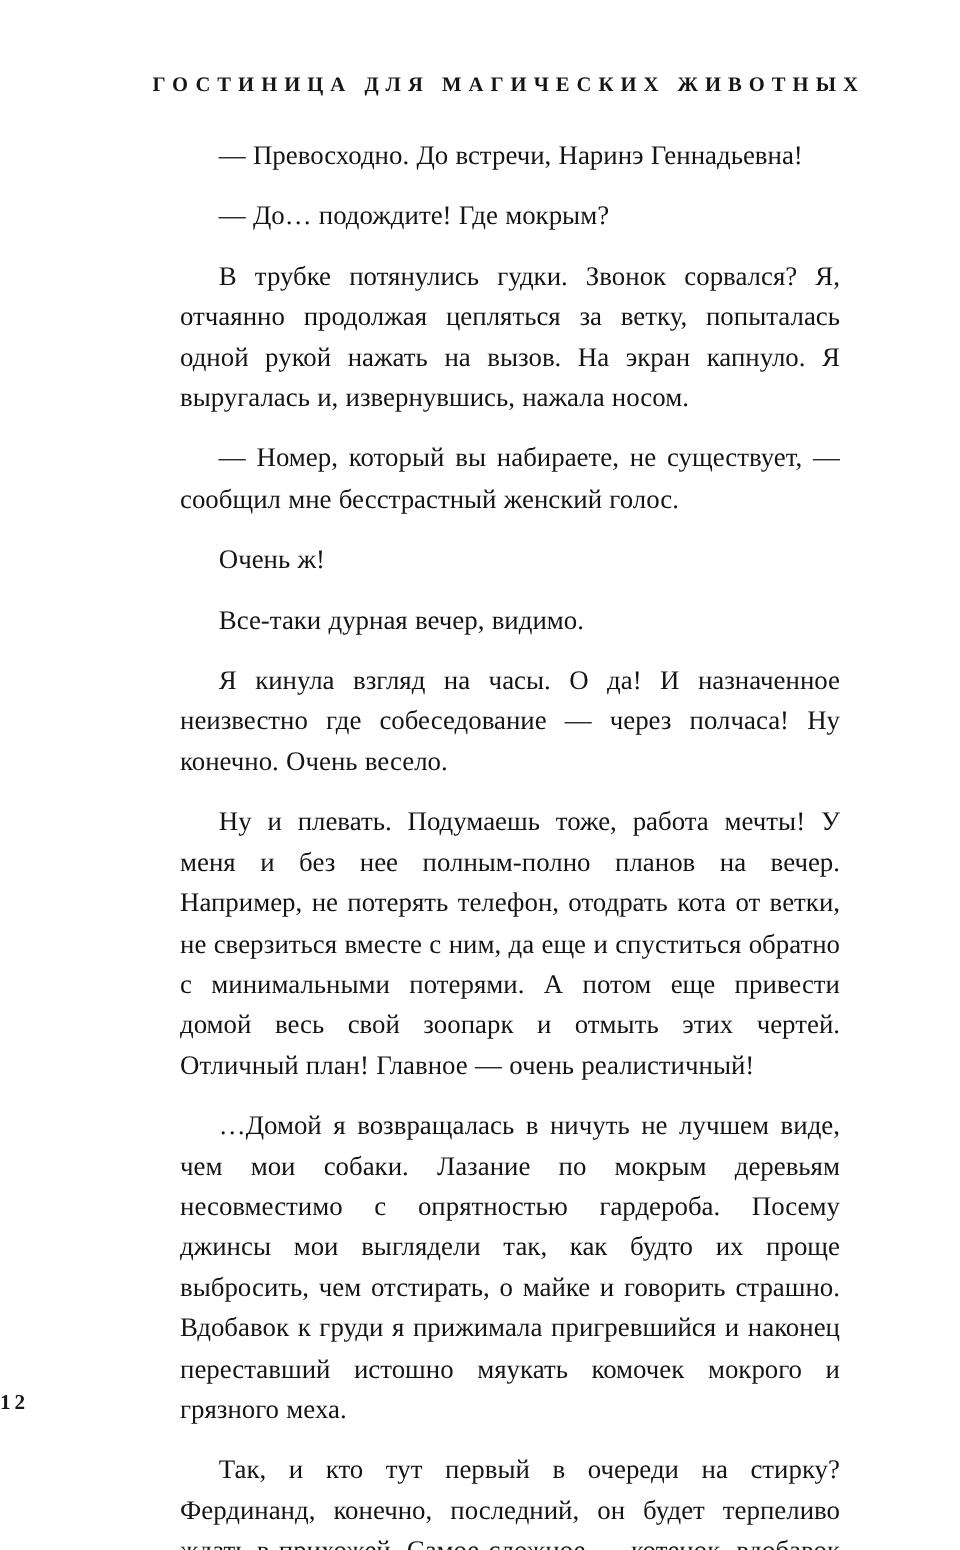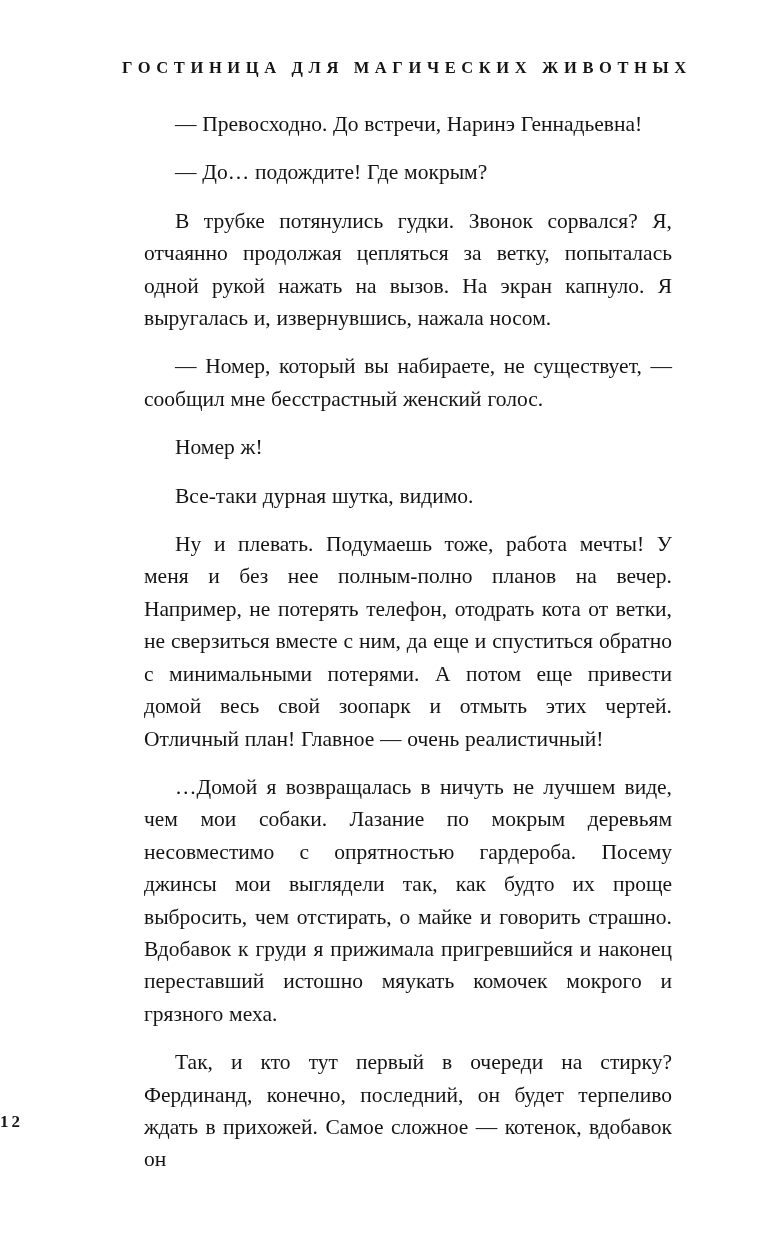--- a/index.html
+++ b/index.html
@@ -65,21 +65,22 @@
 <body>
 
 <div class="page">
   <h1 class="running-head">ГОСТИНИЦА ДЛЯ МАГИЧЕСКИХ ЖИВОТНЫХ</h1>
 
   <div class="body-text" id="paragraphs" lang="ru">
       <p class="para" lang="ru">— Превосходно. До встречи, Наринэ Геннадьевна!</p>
       <p class="para" lang="ru">— До… подождите! Где мокрым?</p>
       <p class="para" lang="ru">В трубке потянулись гудки. Звонок сорвался? Я, отчаянно продолжая цепляться за ветку, попыталась одной рукой нажать на вызов. На экран капнуло. Я выругалась и, извернувшись, нажала носом.</p>
       <p class="para" lang="ru">— Номер, который вы набираете, не существует, — сообщил мне бесстрастный женский голос.</p>
-      <p class="para" lang="ru">Номер ж!</p>
-      <p class="para" lang="ru">Все-таки дурная шутка, видимо.</p>
+      <p class="para" lang="ru">Очень ж!</p>
+      <p class="para" lang="ru">Все-таки дурная вечер, видимо.</p>
+      <p class="para" lang="ru">Я кинула взгляд на часы. О да! И назначенное неизвестно где собеседование — через полчаса! Ну конечно. Очень весело.</p>
       <p class="para" lang="ru">Ну и плевать. Подумаешь тоже, работа мечты! У меня и без нее полным-полно планов на вечер. Например, не потерять телефон, отодрать кота от ветки, не сверзиться вместе с ним, да еще и спуститься обратно с минимальными потерями. А потом еще привести домой весь свой зоопарк и отмыть этих чертей. Отличный план! Главное — очень реалистичный!</p>
       <p class="para" lang="ru">…Домой я возвращалась в ничуть не лучшем виде, чем мои собаки. Лазание по мокрым деревьям несовместимо с опрятностью гардероба. Посему джинсы мои выглядели так, как будто их проще выбросить, чем отстирать, о майке и говорить страшно. Вдобавок к груди я прижимала пригревшийся и наконец переставший истошно мяукать комочек мокрого и грязного меха.</p>
       <p class="para" lang="ru">Так, и кто тут первый в очереди на стирку? Фердинанд, конечно, последний, он будет терпеливо ждать в прихожей. Самое сложное — котенок, вдобавок он</p>
     </div>
 
   <div class="page-number">12</div>
 </div>
 
 </body></html>

